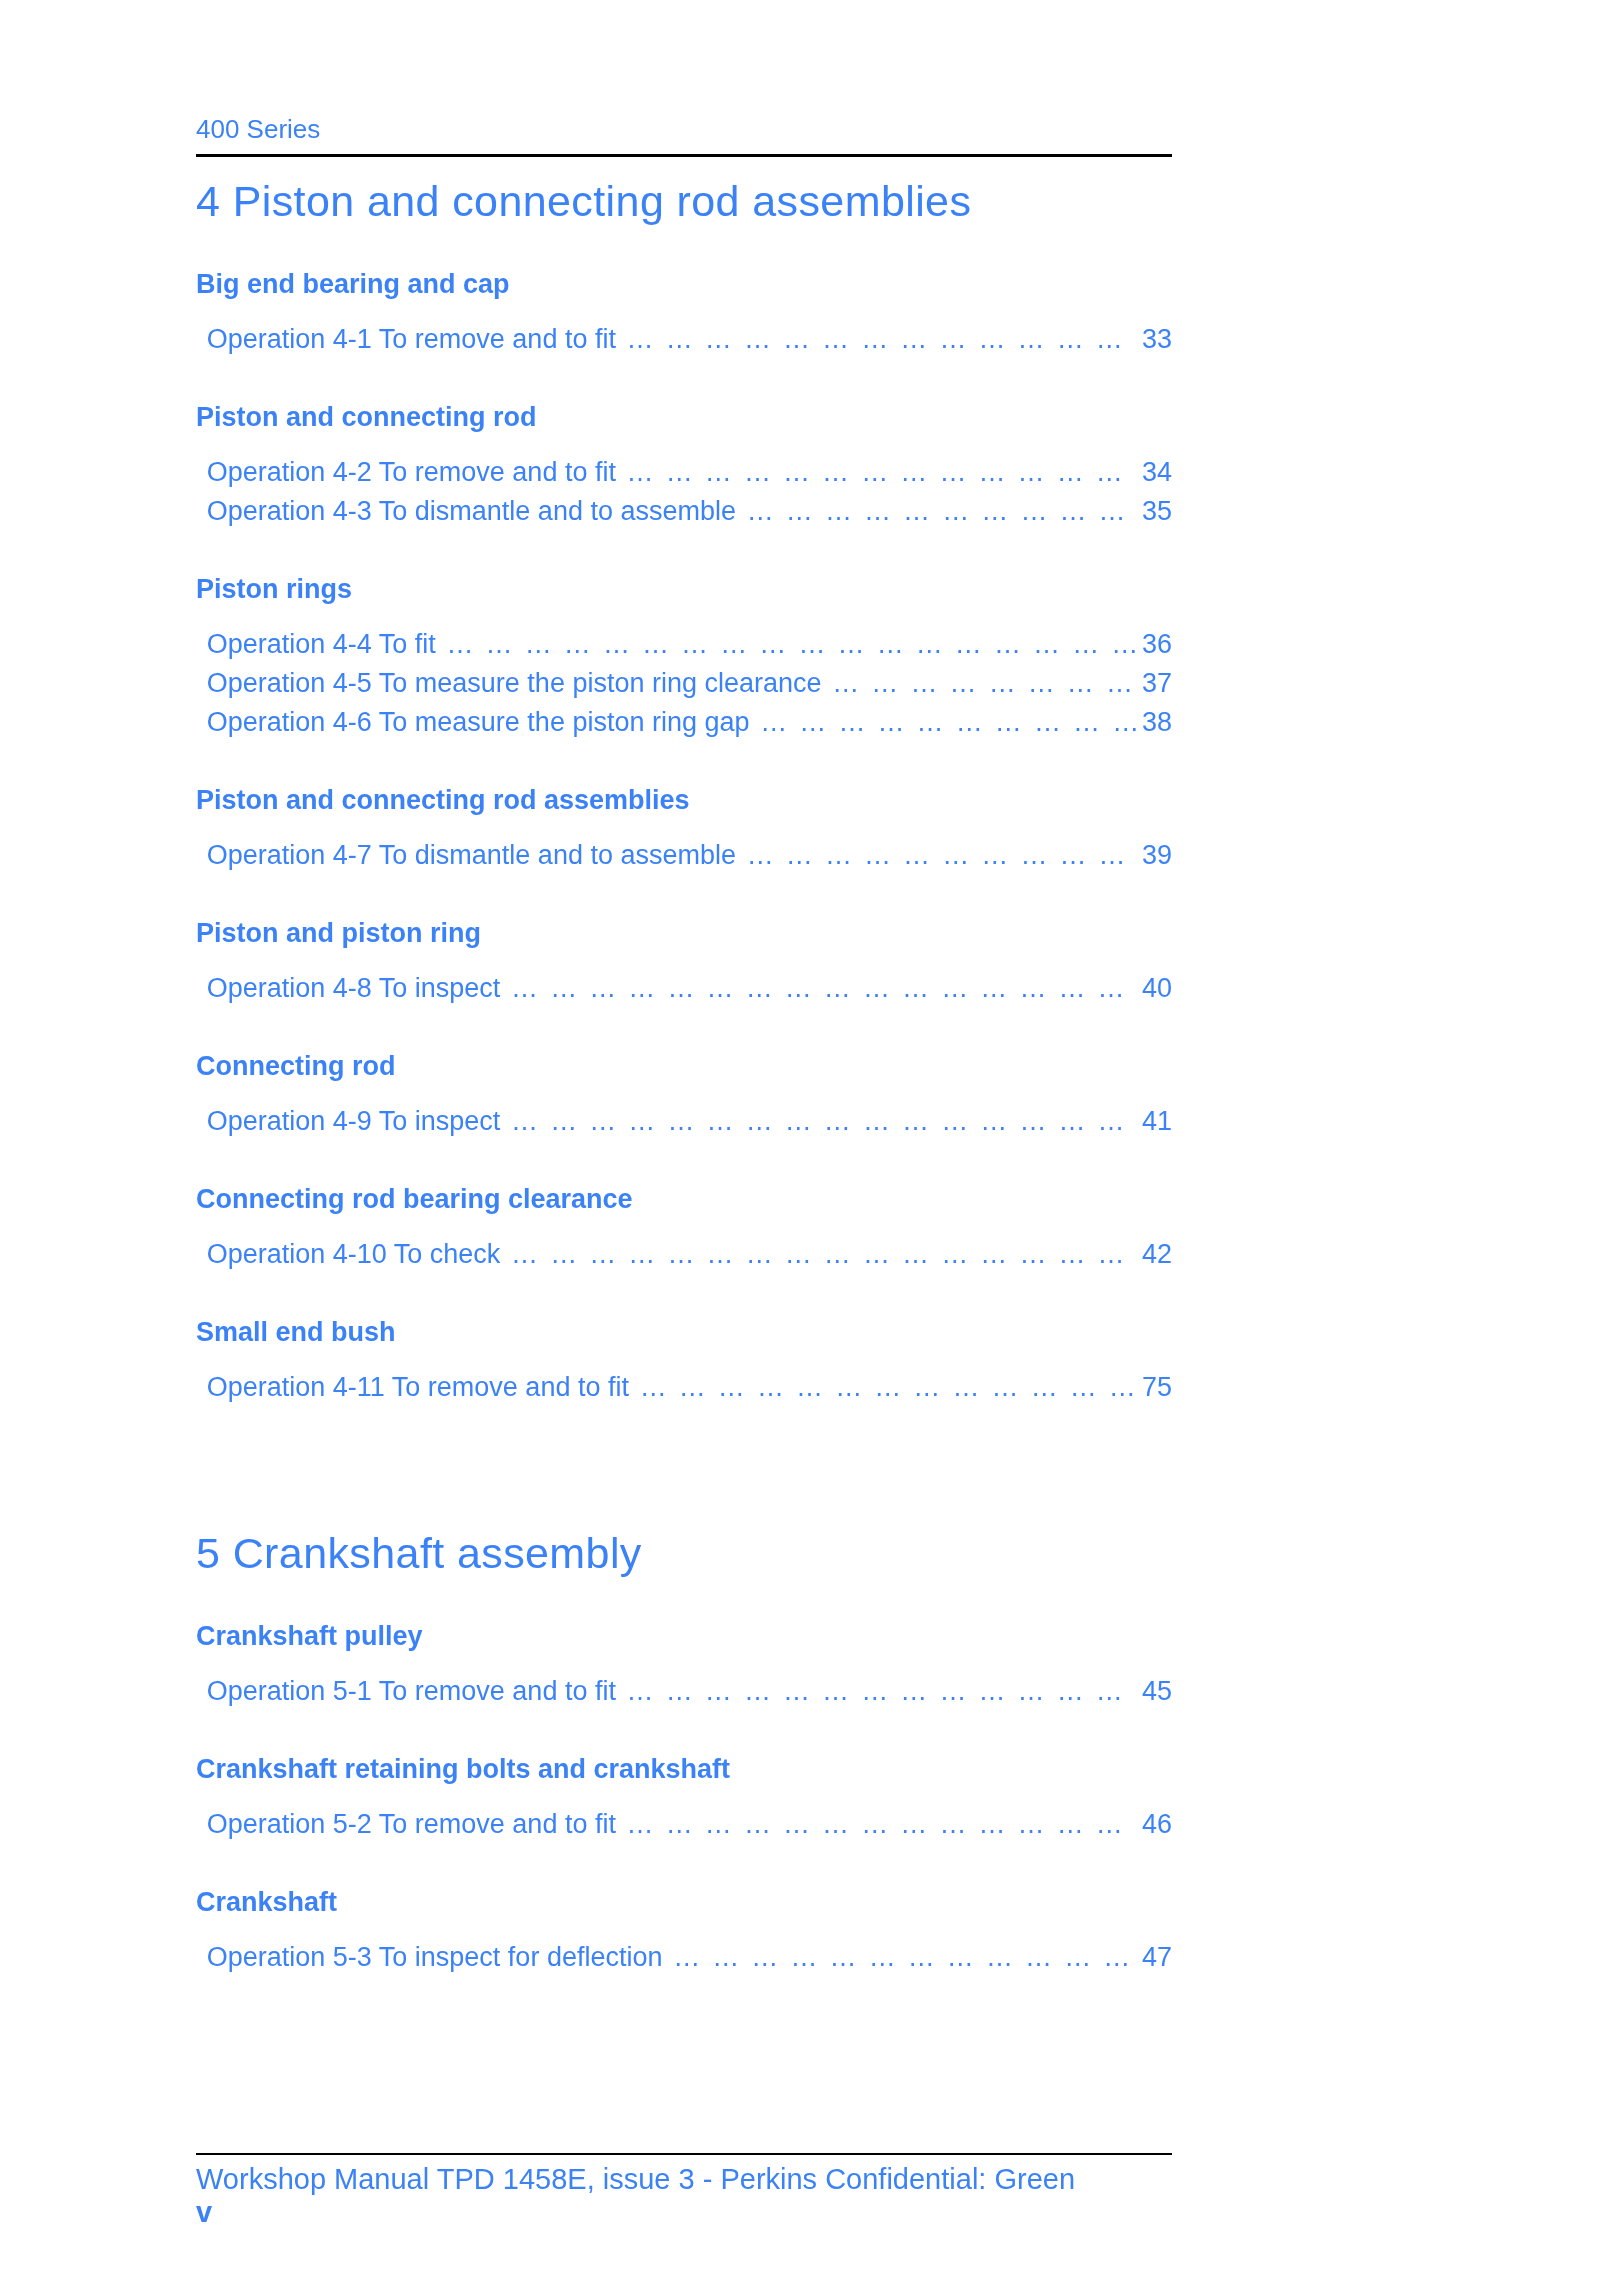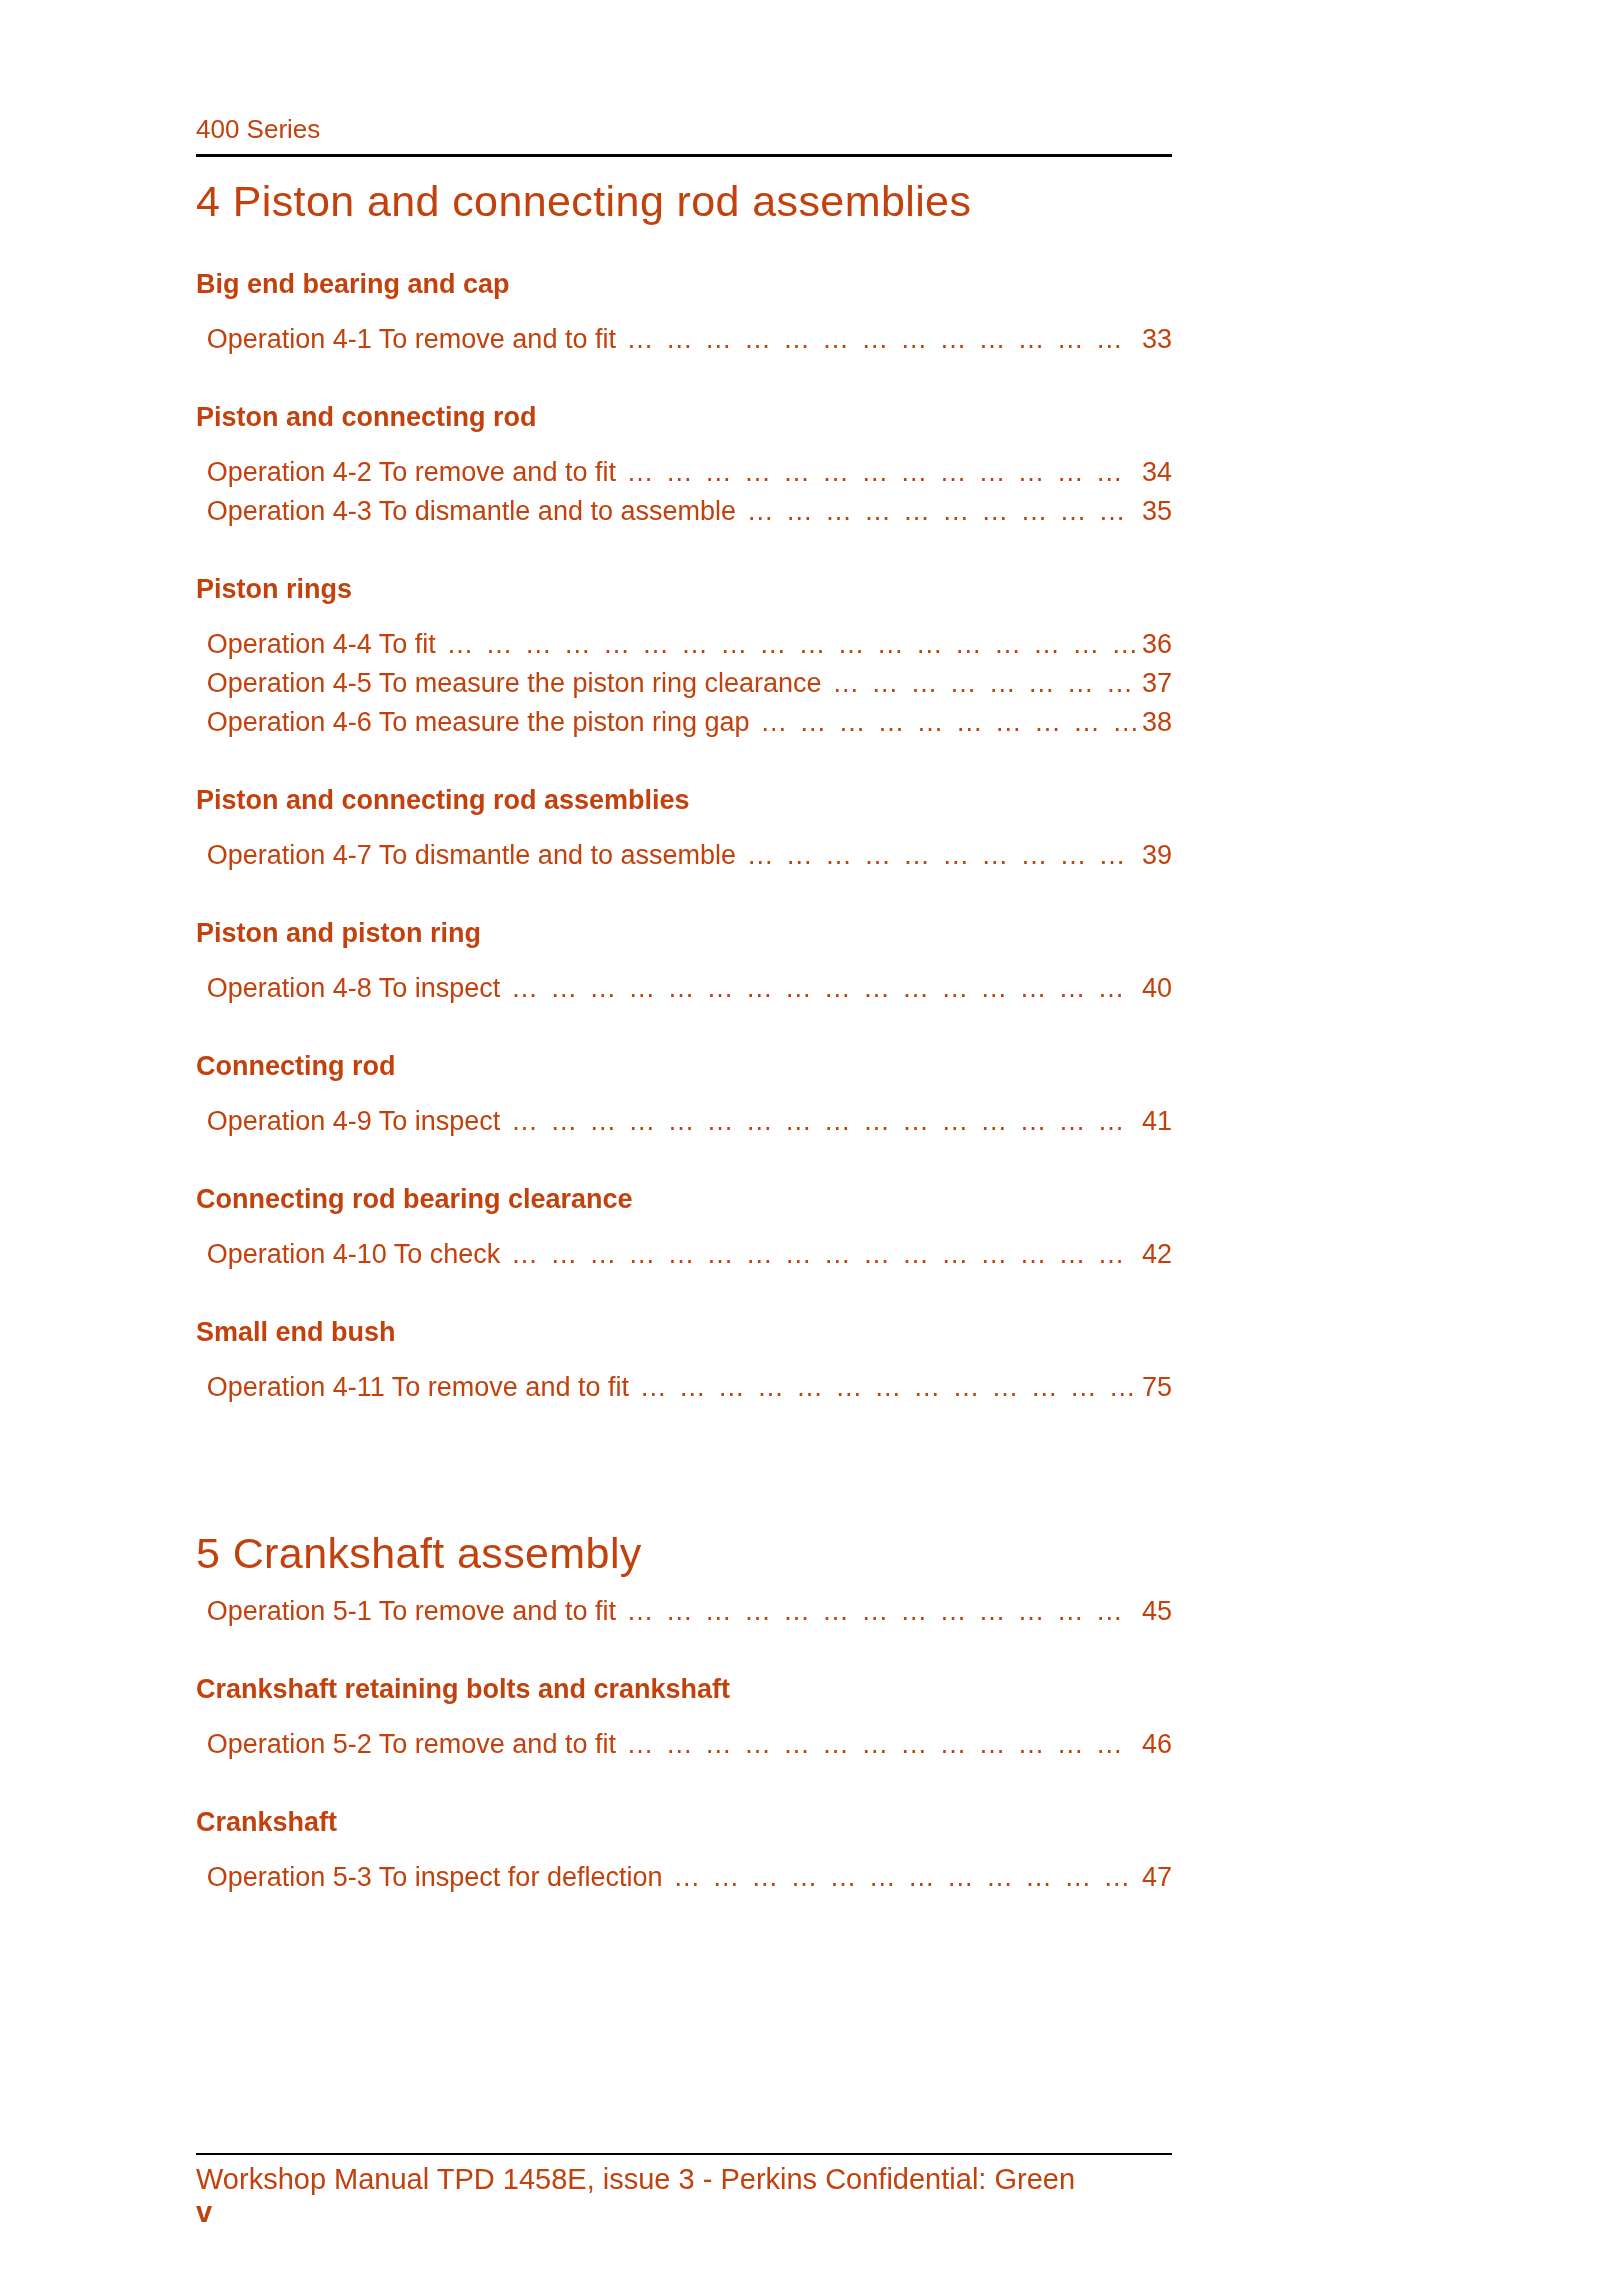--- a/index.html
+++ b/index.html
@@ -5,21 +5,21 @@
   html, body {
     margin: 0;
     padding: 0;
     background: #ffffff;
   }
   .page {
     position: relative;
     width: 1276px;
     height: 2284px;
     background: #ffffff;
-    color: #c2410c;
+    color: #3b82f6;
     font-family: "Liberation Sans", sans-serif;
     overflow: hidden;
   }
   .content {
     position: absolute;
     left: 196px;
     right: 104px;
     top: 114px;
   }
   .series {
@@ -181,20 +181,21 @@
             <div class="entry">
               <span class="entry-label">Operation 4-11 To remove and to fit</span>
               <span class="leader">… … … … … … … … … … … … … … … … … … … … … … … … … … … … … … … … … … … … … … … … … … … … … … … … … … … … … … … … … … … … </span>
               <span class="entry-page">75</span>
             </div>
           </div>
         </section>
         <section class="chapter">
           <h1 class="chapter-title">5 Crankshaft assembly</h1>
           <div class="toc-section">
+            <h2 class="section-heading">Crankshaft pulley</h2>
             <div class="entry">
               <span class="entry-label">Operation 5-1 To remove and to fit</span>
               <span class="leader">… … … … … … … … … … … … … … … … … … … … … … … … … … … … … … … … … … … … … … … … … … … … … … … … … … … … … … … … … … … … </span>
               <span class="entry-page">45</span>
             </div>
           </div>
           <div class="toc-section">
             <h2 class="section-heading">Crankshaft retaining bolts and crankshaft</h2>
             <div class="entry">
               <span class="entry-label">Operation 5-2 To remove and to fit</span>

